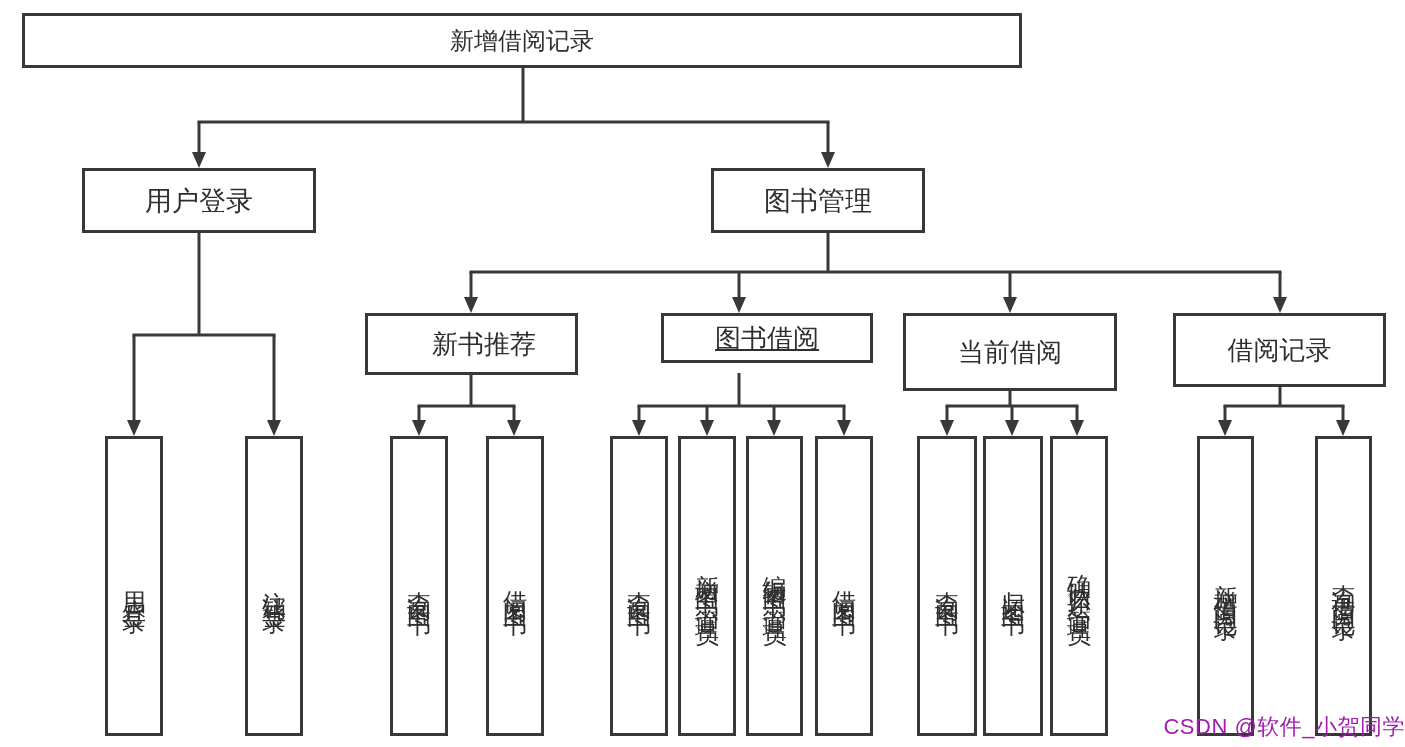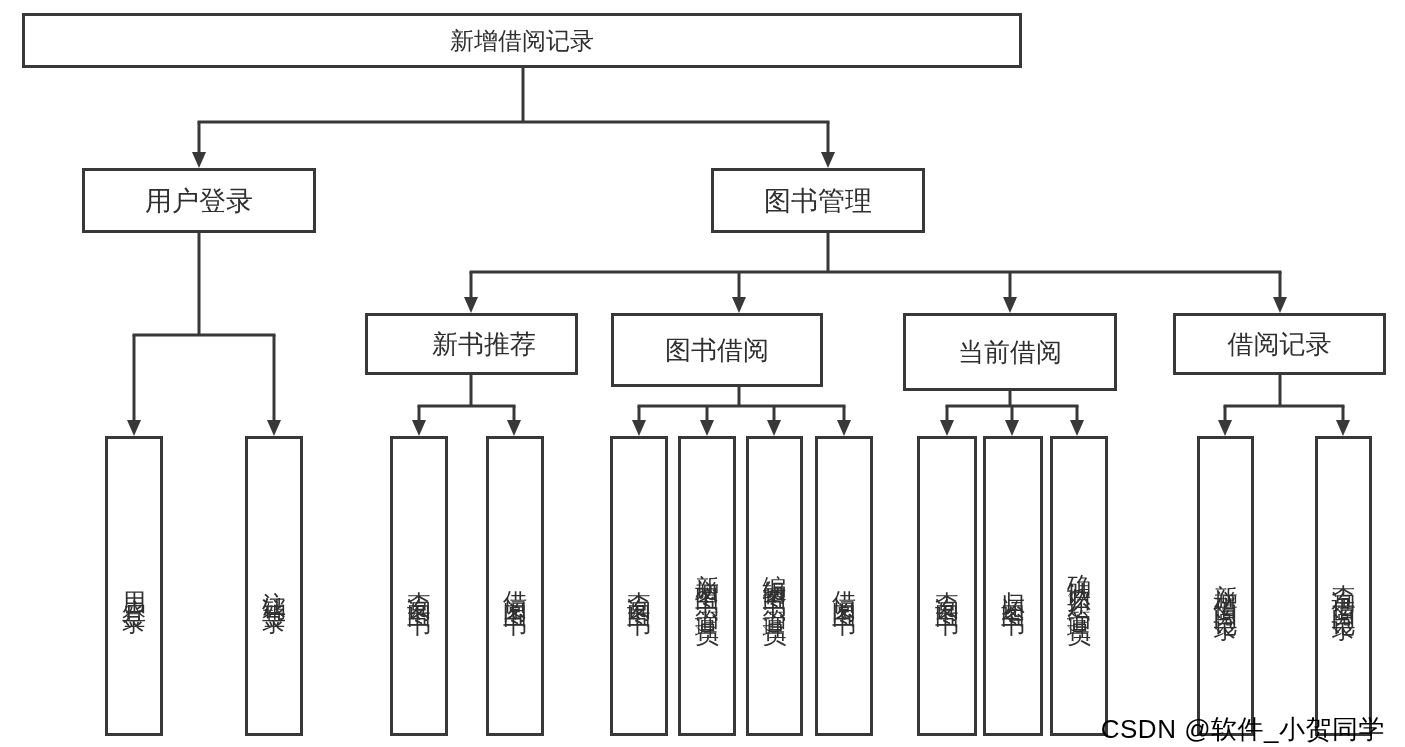--- a/index.html
+++ b/index.html
@@ -41,23 +41,23 @@
     font-size: 24px;
     letter-spacing: 7px;
     line-height: 1;
     color: #2f2f2f;
     white-space: nowrap;
   }
   .hlabel { white-space: nowrap; }
   .watermark {
     position: absolute;
     top: 712px;
-    right: 20px;
-    font-size: 26px;
-    color: #000000;
+    right: 0;
+    font-size: 22px;
+    color: #a21caf;
     letter-spacing: 0.5px;
     white-space: nowrap;
   }
 </style>
 </head>
 <body>
 
 <div class="stage">
 
   <svg class="wires" width="1405" height="747" viewBox="0 0 1405 747" stroke="#383838" stroke-width="3" fill="#383838">
@@ -143,27 +143,27 @@
   <div class="box lvl2" style="left:82px; top:168px; width:234px; height:65px;">
     <span class="hlabel">用户登录</span>
   </div>
   <div class="box lvl2" style="left:711px; top:168px; width:214px; height:65px;">
     <span class="hlabel">图书管理</span>
   </div>
 
   <div class="box lvl3" style="left:365px; top:313px; width:213px; height:62px;padding-left:25px;">
     <span class="hlabel">新书推荐</span>
   </div>
-  <div class="box lvl3" style="left:611px; top:313px; width:212px; height:74px;">
+  <div class="box lvl3" style="left:661px; top:313px; width:212px; height:50px;text-decoration:underline;">
     <span class="hlabel">图书借阅</span>
   </div>
   <div class="box lvl3" style="left:903px; top:313px; width:214px; height:78px;">
     <span class="hlabel">当前借阅</span>
   </div>
-  <div class="box lvl3" style="left:1173px; top:313px; width:213px; height:62px;">
+  <div class="box lvl3" style="left:1173px; top:313px; width:213px; height:74px;">
     <span class="hlabel">借阅记录</span>
   </div>
 
   <div class="box leaf" style="left:105px; top:436px; width:58px; height:300px;">
     <span class="vtext">用户登录</span>
   </div>
   <div class="box leaf" style="left:245px; top:436px; width:58px; height:300px;">
     <span class="vtext">注销登录</span>
   </div>
 

